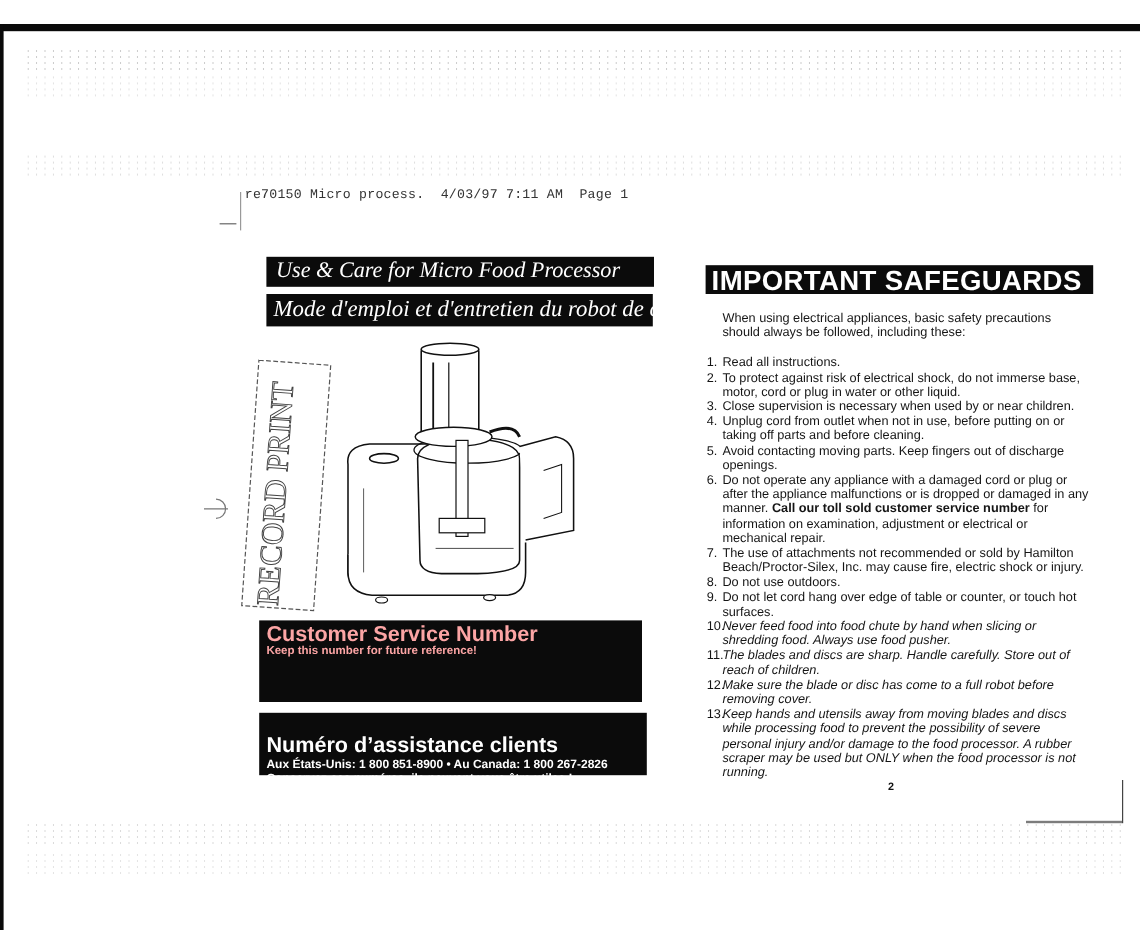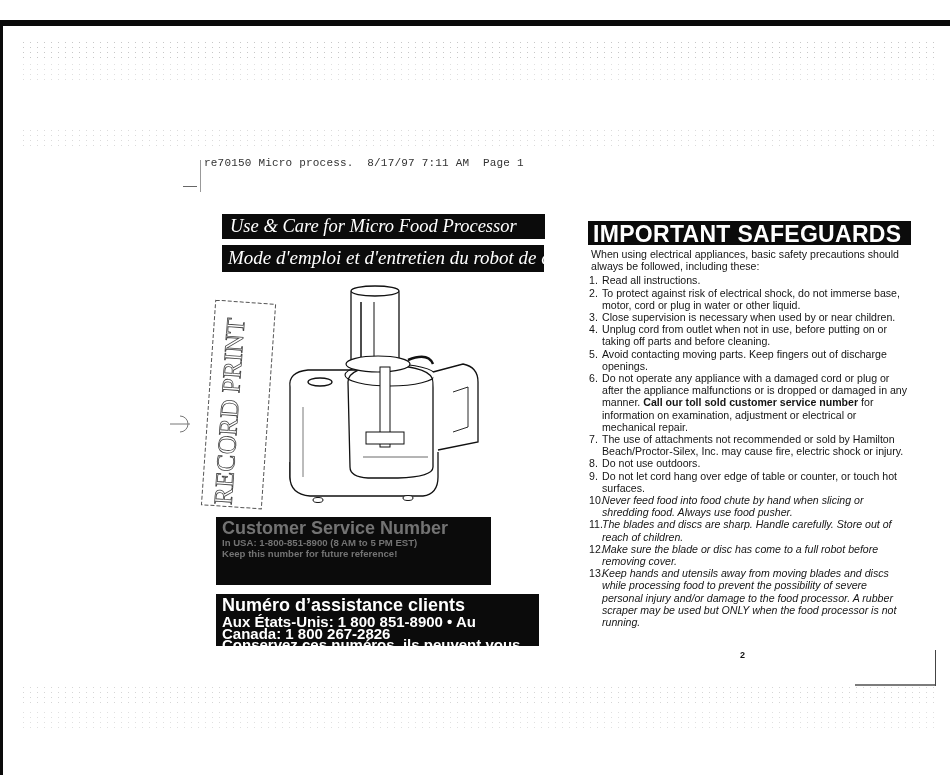--- a/index.html
+++ b/index.html
@@ -27,43 +27,43 @@
   .title-bar {
     position:absolute; left:222px; background:#0b0b0b; color:#fff;
     font-family:"Liberation Serif", serif; white-space:nowrap; box-sizing:border-box;
   }
   .title-en { top:214px; width:323px; height:25px; font-size:18.5px; padding:2px 8px;font-style:italic; }
   .title-fr { top:245px; width:322px; height:27px; font-size:19px; font-style:italic; padding:2px 6px; }
 
   .illustration { position:absolute; left:198px; top:272px; width:300px; height:245px; }
 
   .cs-box {
-    position:absolute; left:216px; top:517px; width:275px; height:68px;
-    background:#0b0b0b; color:#737373; padding:0 6px; box-sizing:border-box;
+    position:absolute; left:216px; top:517px; width:319px; height:68px;
+    background:#0b0b0b; color:#fca5a5; padding:0 6px; box-sizing:border-box;
   }
   .cs-box .heading { font-size:18px; font-weight:bold; line-height:20px; margin-top:1px; }
   .cs-box .line { font-size:9.6px; font-weight:bold; line-height:10.5px; }
   .cs-fr {
     position:absolute; left:216px; top:594px; width:323px; height:52px;
-    background:#0b0b0b; color:#fff; padding:0 6px; box-sizing:border-box;
+    background:#0b0b0b; color:#fff; padding:16px 6px; box-sizing:border-box;
   }
   .cs-fr .heading { font-size:18px; font-weight:bold; line-height:22px; }
-  .cs-fr .line { font-size:15px; font-weight:bold; line-height:11.5px; }
+  .cs-fr .line { font-size:10px; font-weight:bold; line-height:11.5px; }
 
   .safeguards-title {
     position:absolute; left:588px; top:221px; width:323px; height:24px;
     background:#0b0b0b; color:#fff; font-size:23px; font-weight:bold;
     line-height:26px; padding-left:5px; box-sizing:border-box; letter-spacing:0.3px; white-space:nowrap;
     overflow:hidden;
   }
   .safeguards-body {
     position:absolute; left:589px; top:246px; width:320px;
     font-size:10.6px; line-height:12.2px; color:#151515;
   }
-  .safeguards-body p { margin:2px; }
+  .safeguards-body p { margin:13px; }
   .sg-list { list-style:none; margin:0; padding:0; }
   .sg-item { display:flex; }
   .sg-num { width:13px; flex:0 0 13px; }
   .sg-item.two .sg-num { width:13px; flex:0 0 13px; }
   .sg-text { flex:1; }
   .sg-item.two .sg-text { margin-left:0;font-style:italic; }
   .page-number { position:absolute; left:740px; top:650px; font-size:9px; font-weight:bold; }
   .right-rule { position:absolute; left:855px; top:684px; width:80px; height:2px; background:#444; opacity:0.7; }
   .right-tick { position:absolute; left:935px; top:650px; width:1px; height:36px; background:#444; }
   .crosshair { position:absolute; left:168px; top:412px; width:24px; height:24px; }
@@ -71,21 +71,21 @@
 </head>
 <body>
 
 <div class="page-frame"></div>
 <div class="speckle" style="top:40px;"></div>
 <div class="speckle" style="top:62px; opacity:0.3;"></div>
 <div class="speckle" style="top:128px; opacity:0.35;"></div>
 <div class="speckle" style="top:685px; opacity:0.4;"></div>
 <div class="speckle" style="top:710px; opacity:0.3;"></div>
 
-<div class="print-header"><span>re70150 Micro process.</span>  <span>8/17/97</span> <span>7:11 AM</span>  <span>Page 1</span></div>
+<div class="print-header"><span>re70150 Micro process.</span>  <span>4/03/97</span> <span>7:11 AM</span>  <span>Page 1</span></div>
 <div class="margin-line"></div>
 <div class="dash-mark"></div>
 
 <div class="title-bar title-en">Use &amp; Care for Micro Food Processor</div>
 <div class="title-bar title-fr">Mode d'emploi et d'entretien du robot de cuisine</div>
 
 <svg class="crosshair" viewBox="0 0 24 24">
   <path d="M2 12 H22 M12 4 A8 8 0 0 1 12 20" stroke="#777" stroke-width="1" fill="none"></path>
 </svg>
 
@@ -117,21 +117,20 @@
   <rect x="182" y="95" width="10" height="80" fill="#fff" stroke="#111" stroke-width="1"></rect>
   <rect x="168" y="160" width="38" height="12" fill="#fff" stroke="#111" stroke-width="1"></rect>
   <line x1="165" y1="185" x2="230" y2="185" stroke="#444" stroke-width="0.8"></line>
 
   <ellipse cx="120" cy="228" rx="5" ry="2.5" fill="#fff" stroke="#111" stroke-width="1"></ellipse>
   <ellipse cx="210" cy="226" rx="5" ry="2.5" fill="#fff" stroke="#111" stroke-width="1"></ellipse>
 </svg>
 
 <div class="cs-box">
   <div class="heading">Customer Service Number</div>
-  <div class="line">In USA: 1-800-851-8900 (8 AM to 5 PM EST)</div>
   <div class="line">Keep this number for future reference!</div>
 </div>
 
 <div class="cs-fr">
   <div class="heading">Numéro d’assistance clients</div>
   <div class="line">Aux États-Unis: 1 800 851-8900 • Au Canada: 1 800 267-2826</div>
   <div class="line">Conservez ces numéros, ils peuvent vous être utiles !</div>
 </div>
 
 <div class="safeguards-title">IMPORTANT SAFEGUARDS</div>

